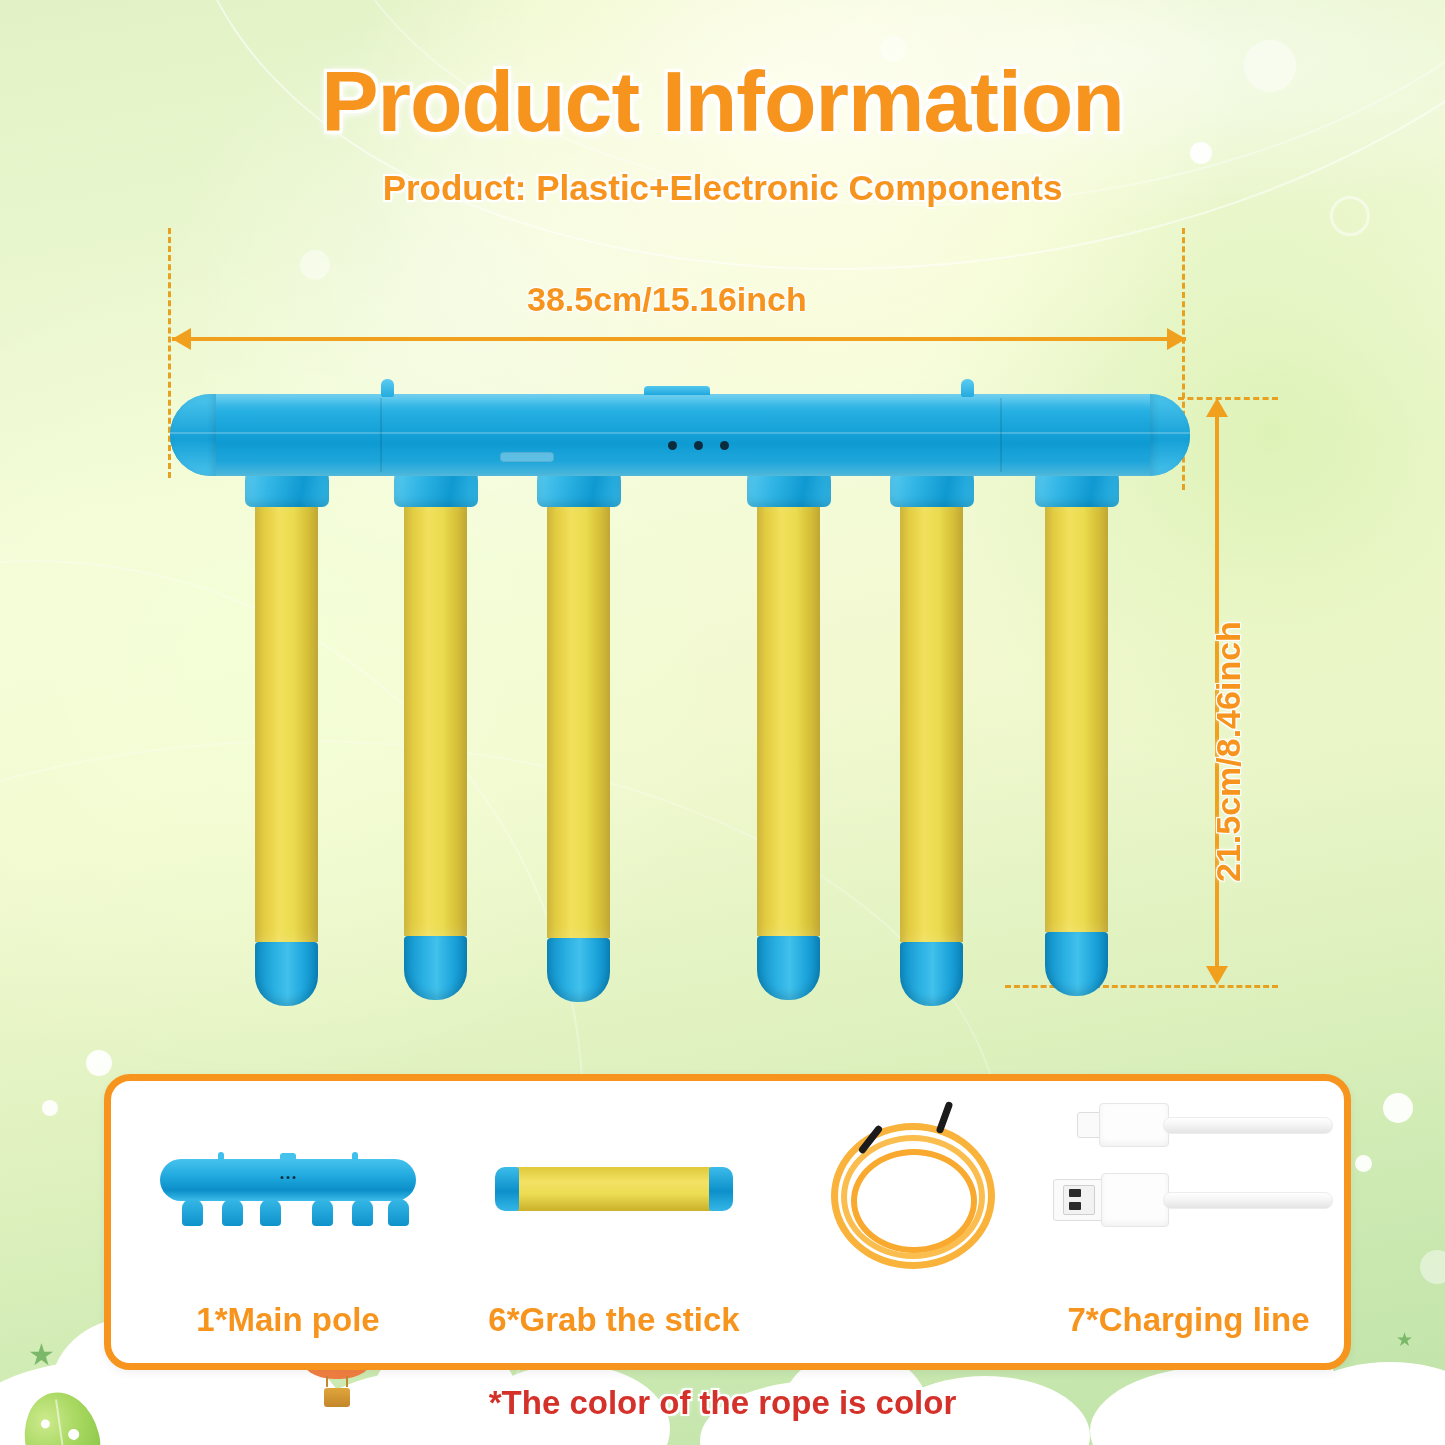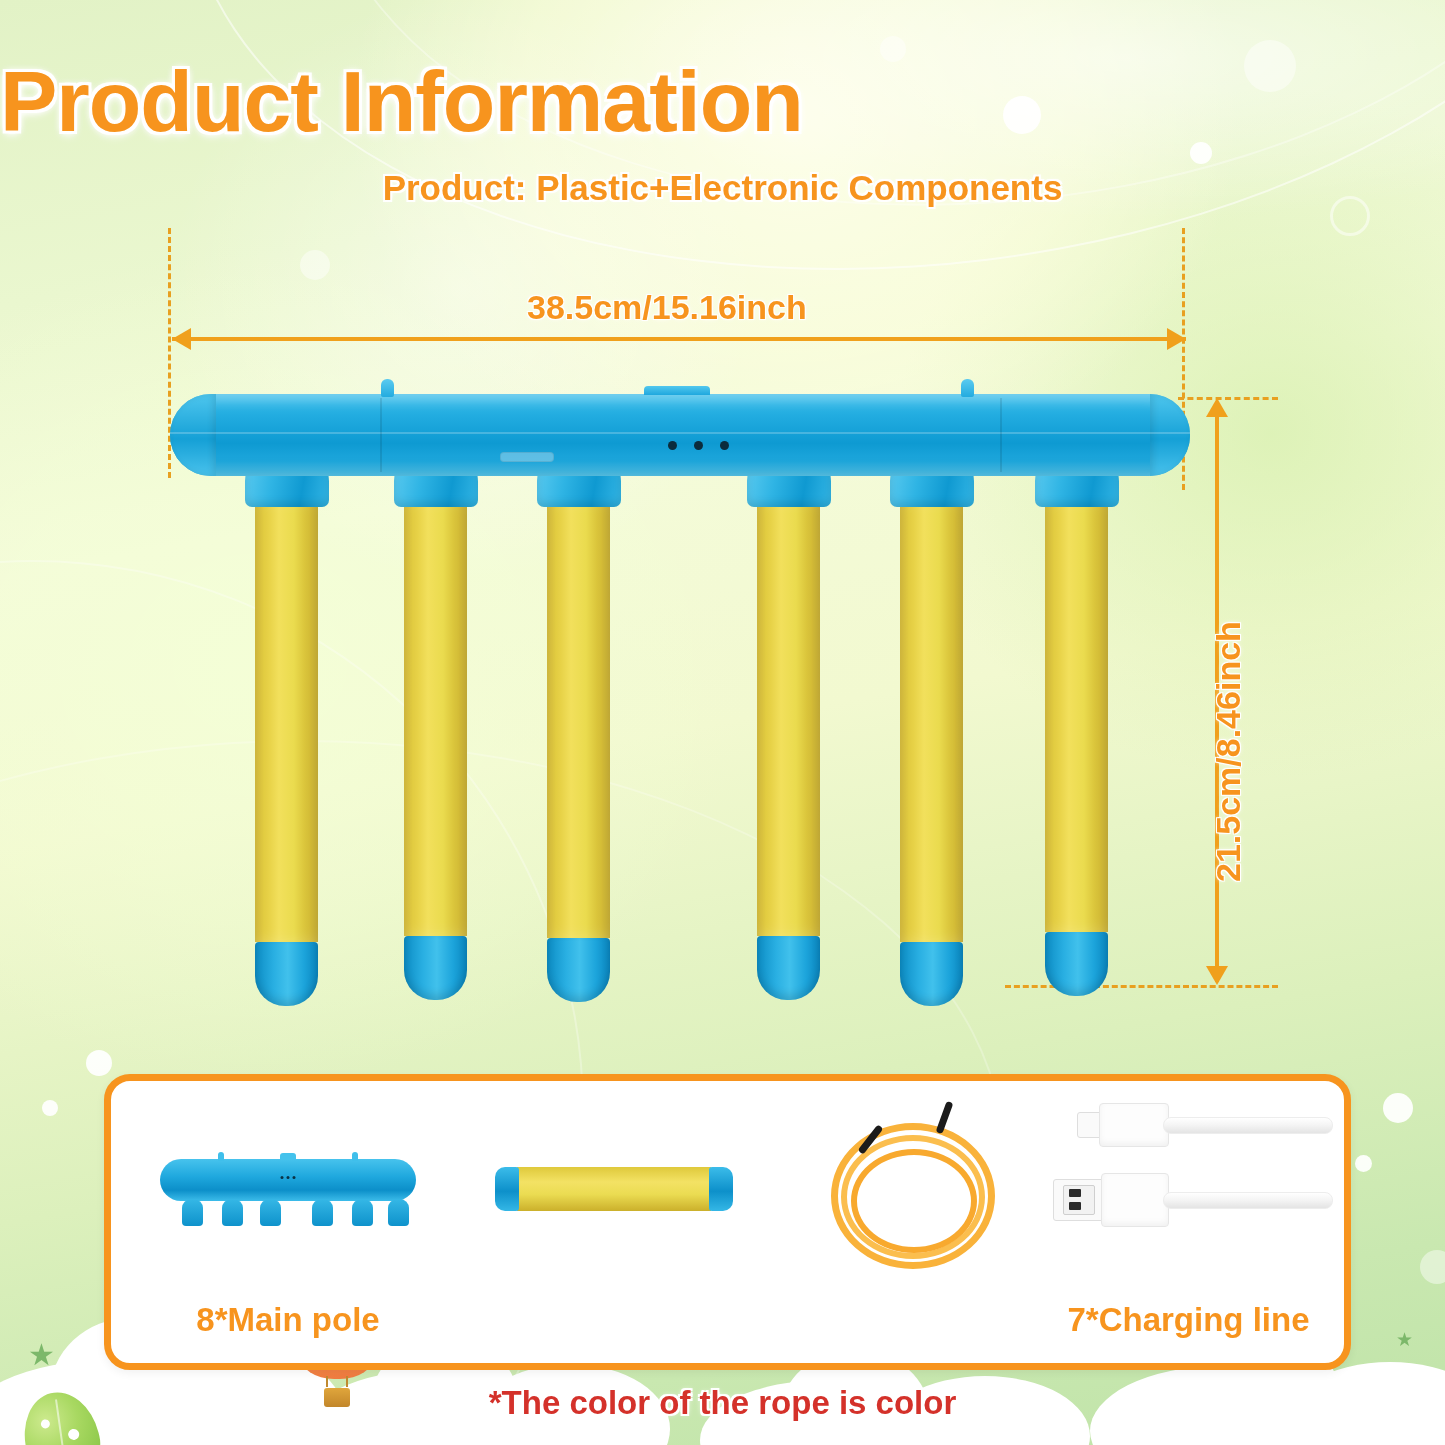--- a/index.html
+++ b/index.html
@@ -58,21 +58,21 @@
     background:linear-gradient(175deg,#ffb46a 0%, #fb8f4c 45%, #ef7a3f 100%);
   }
   .balloon .basket{
     width:26px;height:19px;margin:9px auto 0;
     background:linear-gradient(180deg,#e0a63c,#c2862a);border-radius:3px;
   }
   .balloon .rope{position:absolute;width:2px;height:11px;background:#c08a30;top:61px;}
 
   
   .title{
-    position:absolute;left:0;right:0;top:52px;
+    position:absolute;left:0;right:0;top:52px;text-align:center;
     font-size:86px;font-weight:bold;letter-spacing:-1px;color:#F7941E;
     text-shadow:
        0 0 8px #fff, 0 0 8px #fff, 3px 3px 0 #fff, -3px 3px 0 #fff,
        3px -3px 0 #fff, -3px -3px 0 #fff, 0 4px 10px rgba(255,255,255,.95);
   }
   .subtitle{
     position:absolute;left:0;right:0;top:168px;text-align:center;
     font-size:35px;font-weight:bold;color:#F7941E;
     text-shadow:0 0 6px #fff, 2px 2px 0 #fff, -2px 2px 0 #fff, 2px -2px 0 #fff, -2px -2px 0 #fff;
   }
@@ -261,21 +261,21 @@
 
   <div>
 
     <div class="dash-v" style="left:168px;top:228px;height:250px;"></div>
 
     <div class="dash-v" style="left:1182px;top:228px;height:262px;"></div>
 
     <div class="dimline-h" style="left:172px;top:337px;width:1014px;"></div>
     <div class="ahead left" style="left:172px;top:328px;"></div>
     <div class="ahead right" style="left:1167px;top:328px;"></div>
-    <div class="dim-label" style="left:527px;top:288px;">38.5cm/15.16inch</div>
+    <div class="dim-label" style="left:527px;top:280px;">38.5cm/15.16inch</div>
 
     <div class="dash-h" style="left:1178px;top:397px;width:100px;"></div>
 
     <div class="dash-h" style="left:1005px;top:985px;width:273px;"></div>
 
     <div class="dimline-v" style="left:1215px;top:402px;height:580px;"></div>
     <div class="ahead up" style="left:1206px;top:398px;"></div>
     <div class="ahead down" style="left:1206px;top:966px;"></div>
     <div class="dim-label vert" style="left:1248px;top:843px;">21.5cm/8.46inch</div>
   </div>
@@ -345,31 +345,32 @@
               <i></i>
             </div>
           <div class="mini-sock" style="left:22px;"></div>
           <div class="mini-sock" style="left:62px;"></div>
           <div class="mini-sock" style="left:100px;"></div>
           <div class="mini-sock" style="left:152px;"></div>
           <div class="mini-sock" style="left:192px;"></div>
           <div class="mini-sock" style="left:228px;"></div>
         </div>
       </div>
-      <div class="part-label">8*Main pole</div>
+      <div class="part-label">1*Main pole</div>
     </div>
 
     <div class="panel-cell" style="left:338px;width:330px;">
       <div class="part-art">
         <div class="mini-stick">
           <div class="ybody"></div>
           <div class="bcap l"></div>
           <div class="bcap r"></div>
         </div>
       </div>
+      <div class="part-label">6*Grab the stick</div>
     </div>
 
     <div class="panel-cell" style="left:668px;width:268px;">
       <div class="part-art">
         <div class="cordwrap">
           <div class="coil" style="left:8px;top:18px;width:150px;height:132px;border-width:7px;"></div>
           <div class="coil" style="left:18px;top:30px;width:132px;height:112px;border-width:6px;border-color:#FBBE4E;"></div>
           <div class="coil" style="left:28px;top:44px;width:114px;height:92px;border-width:6px;border-color:#F8A92E;"></div>
           <div class="aglet" style="left:44px;top:18px;transform:rotate(38deg);"></div>
           <div class="aglet" style="left:118px;top:-4px;transform:rotate(20deg);"></div>

